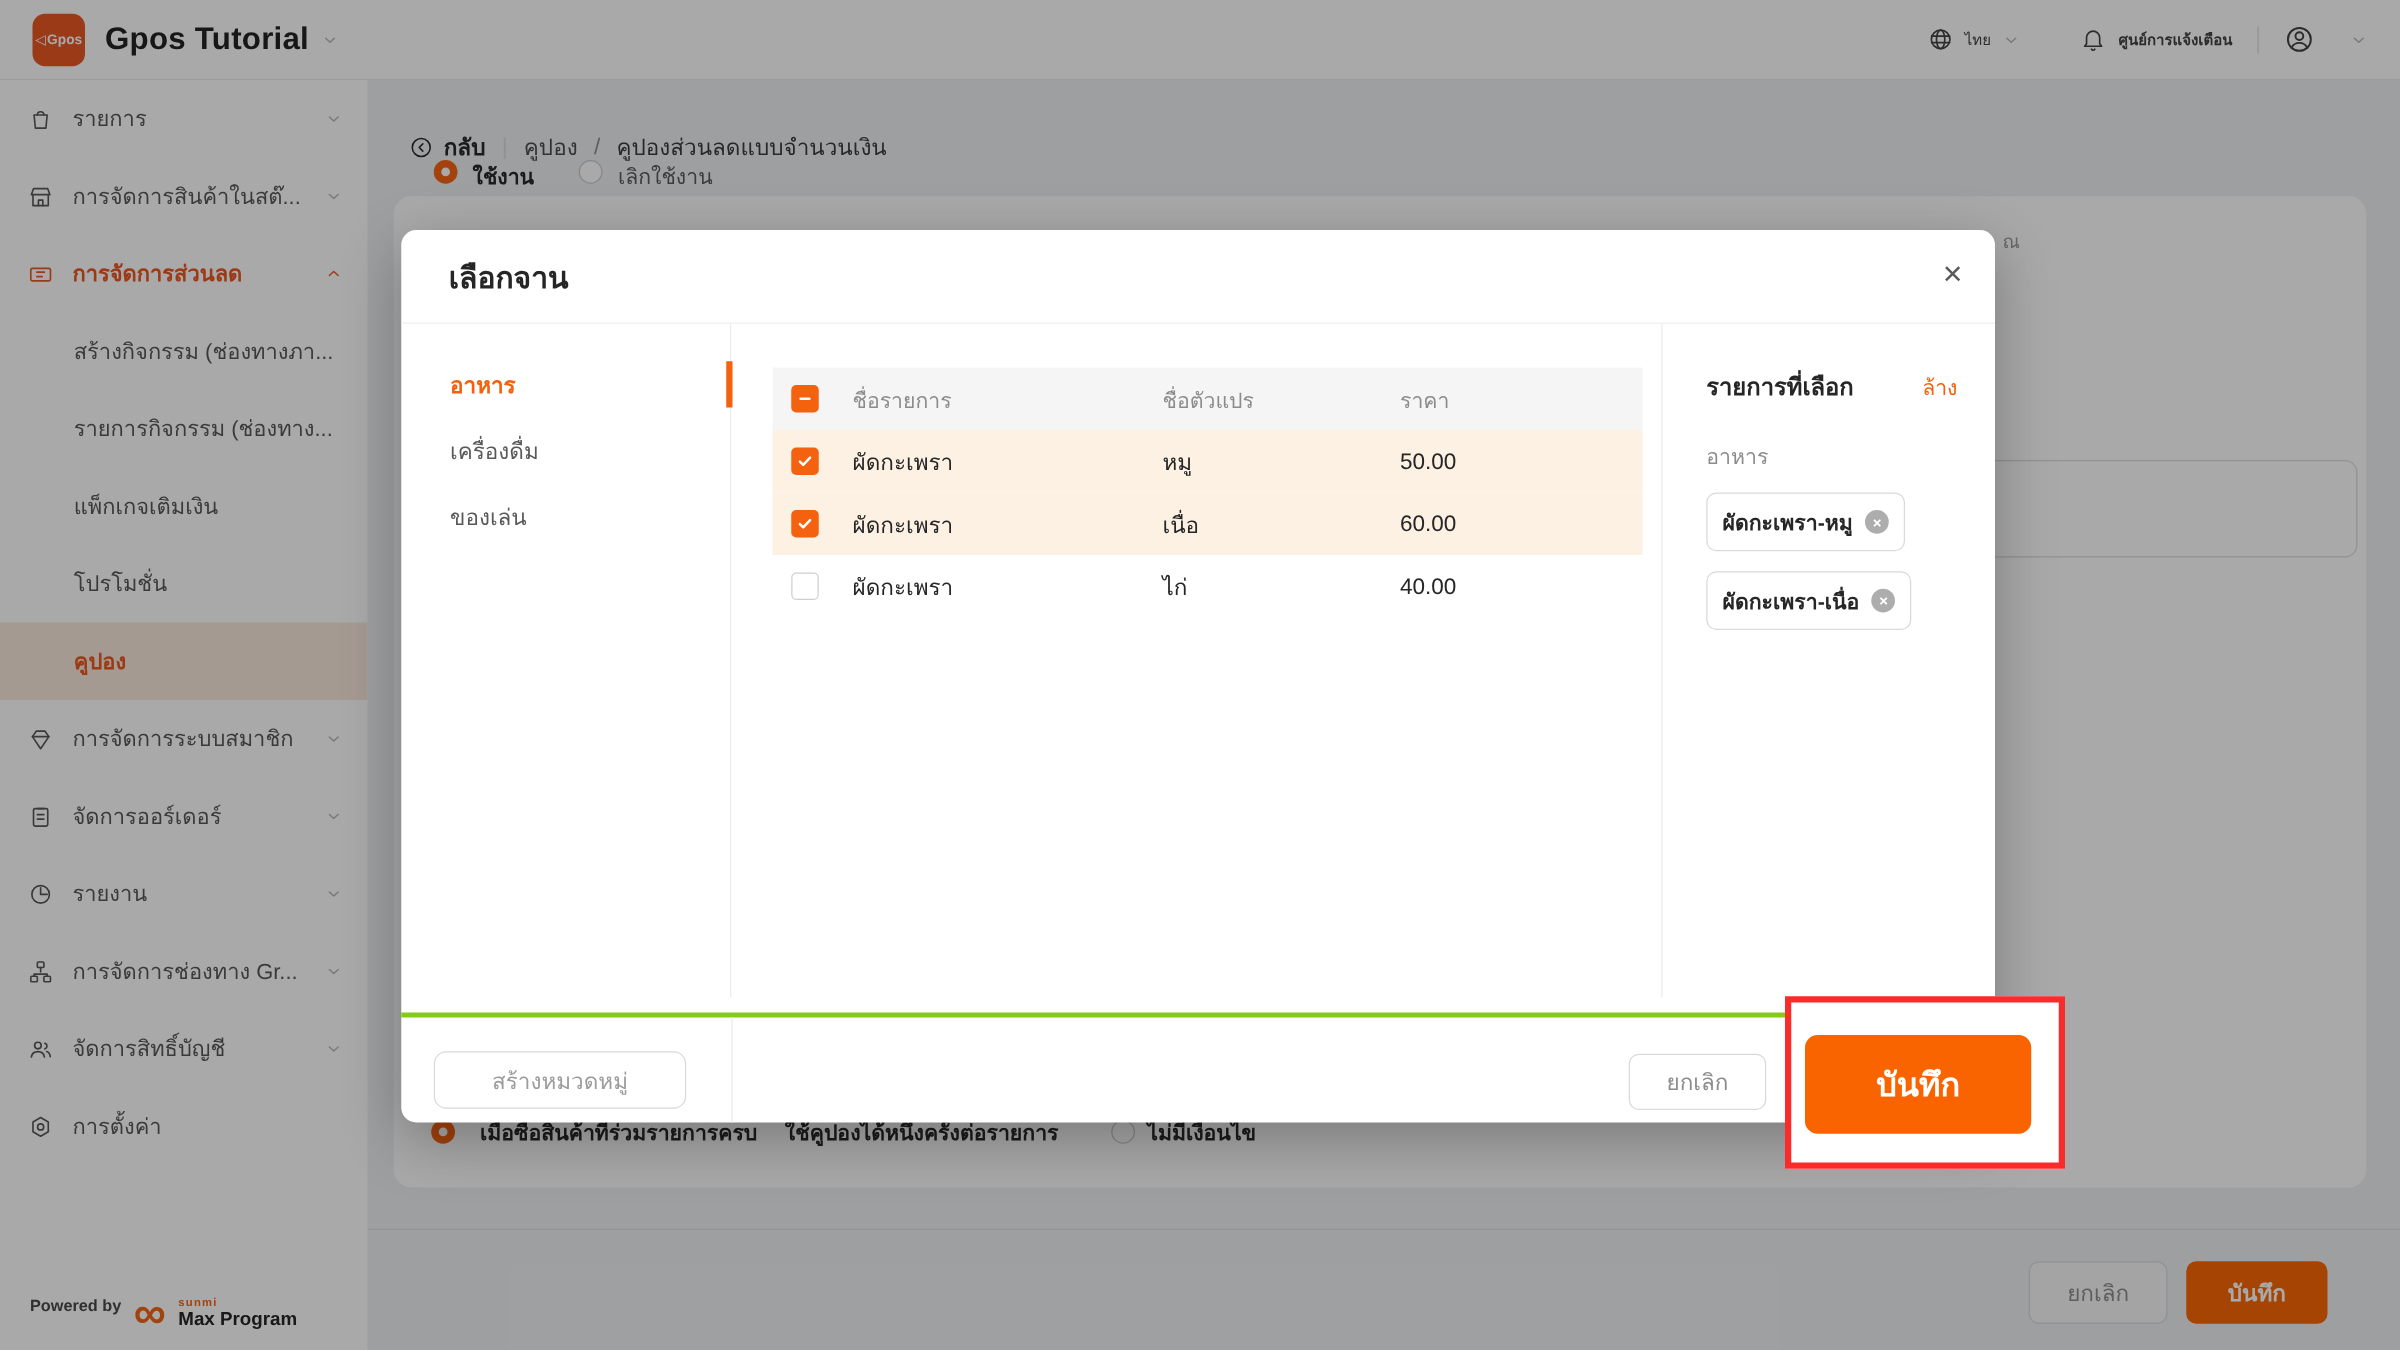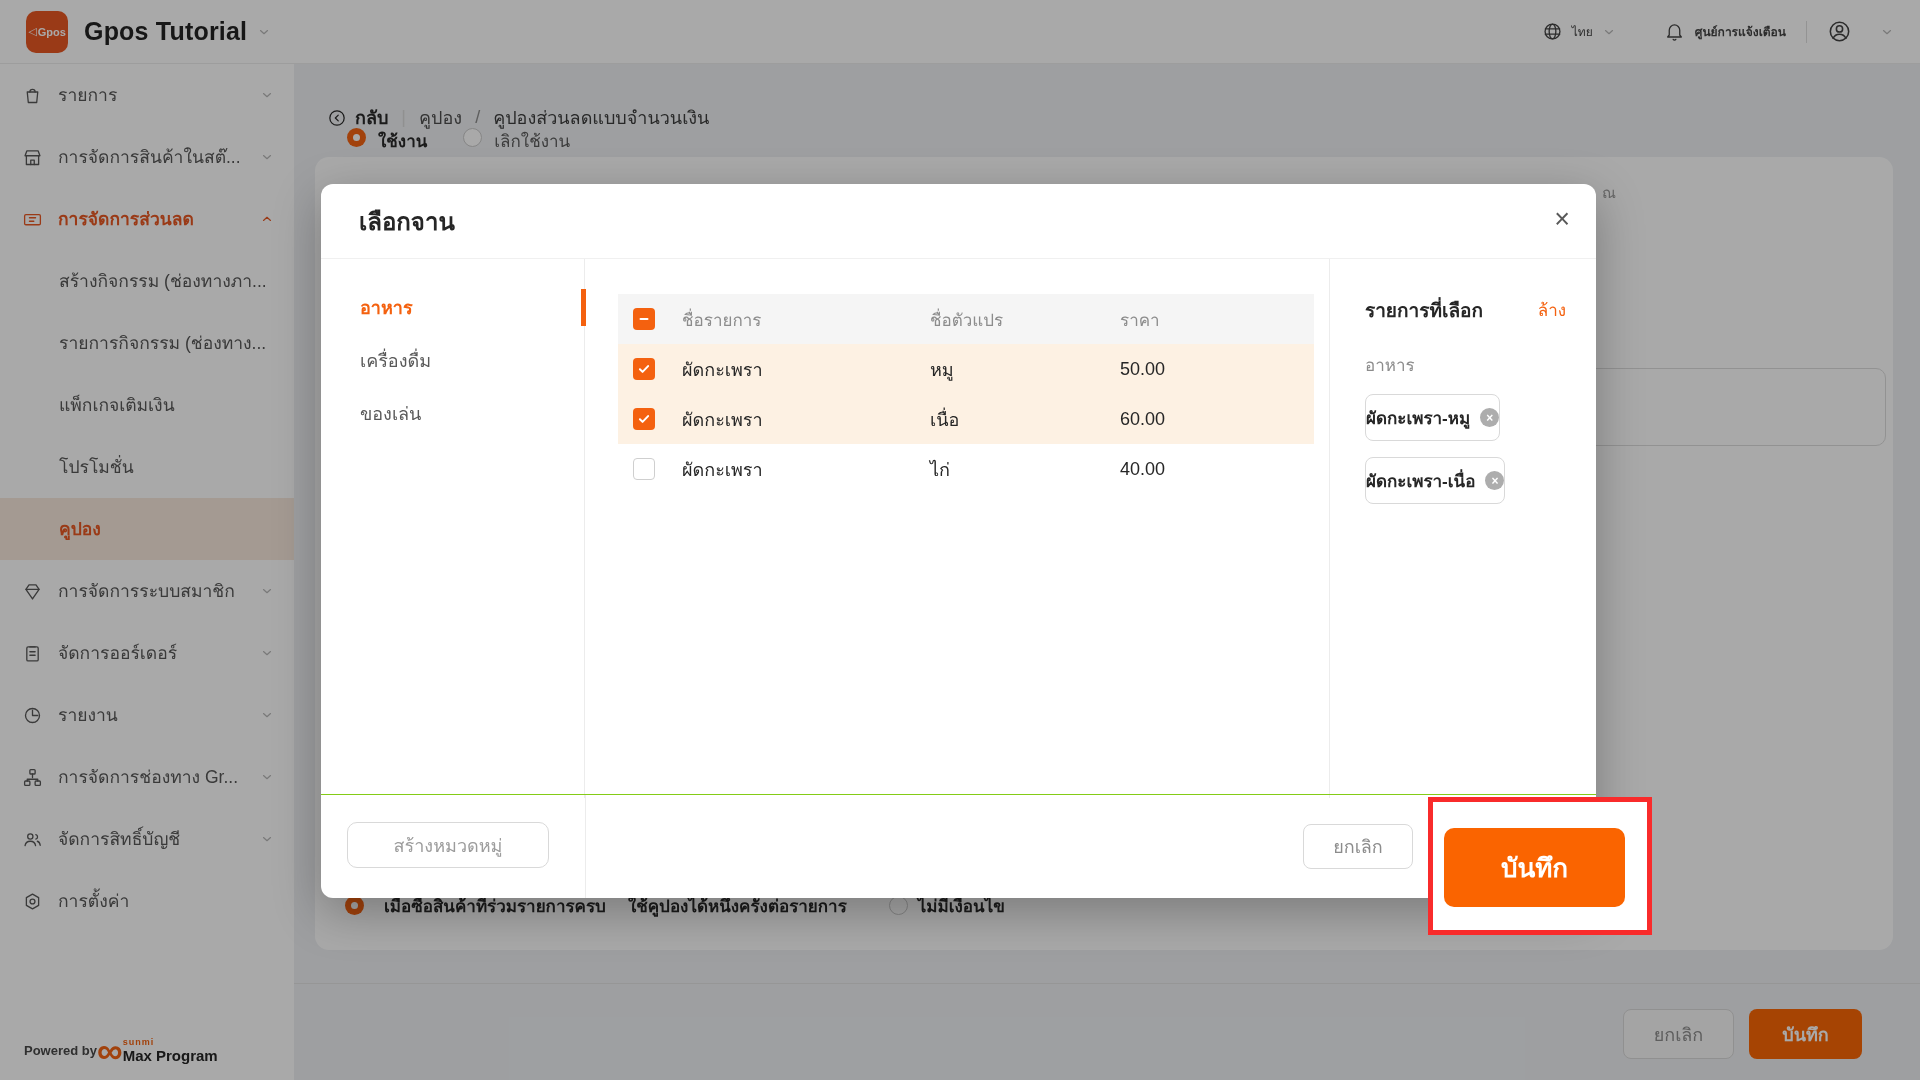--- a/index.html
+++ b/index.html
@@ -19,21 +19,21 @@
   .vdiv{width:1px;height:22px;background:#ddd;margin:0 20px}
   
   .sb{position:absolute;left:0;top:64px;bottom:0;width:294px;background:#fff;z-index:1}
   .sb-item{height:62px;display:flex;align-items:center;padding:0 20px 0 22px;gap:15px;
            font-size:17.5px;color:#555;cursor:pointer;white-space:nowrap}
   .sb-item .lbl{flex:1;overflow:hidden;text-overflow:ellipsis}
   .sb-item.sub{padding-left:59px}
   .sb-item.parent-active{color:#e8551f;font-weight:bold}
   .sb-item.selected{background:#f7e9dc;color:#e8551f;font-weight:bold}
   .chev{width:14px;height:14px;stroke:#b5b5b5;fill:none;stroke-width:2;stroke-linecap:round;stroke-linejoin:round;flex:none}
-  .powered{position:absolute;left:24px;bottom:16px;display:flex;align-items:center;}
+  .powered{position:absolute;left:24px;bottom:16px;display:flex;gap:10px}
   
   .crumbs{position:absolute;left:327px;top:103px;display:flex;align-items:center;gap:13px;font-size:18px;z-index:1}
   .card{position:absolute;left:315px;top:157px;width:1578px;height:793px;background:#fff;border-radius:14px;z-index:1}
   .radio-on{width:19px;height:19px;border-radius:50%;background:#f4610f;position:relative;flex:none}
   .radio-on::after{content:'';position:absolute;left:6px;top:6px;width:7px;height:7px;border-radius:50%;background:#fff}
   .radio-off{width:19px;height:19px;border-radius:50%;border:1.5px solid #c9c9c9;background:#fff;flex:none}
   .bot-btn{position:absolute;top:1009px;height:50px;border-radius:8px;display:flex;align-items:center;
            justify-content:center;font-size:18px;z-index:1;cursor:pointer}
   
   .overlay{position:absolute;inset:0;background:rgba(10,10,10,.35);z-index:40}
@@ -54,24 +54,24 @@
   .cb{width:22px;height:22px;border-radius:4px;margin-left:15px;display:flex;align-items:center;
       justify-content:center;cursor:pointer}
   .cb.on{background:#f4610f}
   .cb.off{background:#fff;border:1.5px solid #cfcfcf}
   .cb svg{width:14px;height:14px;stroke:#fff;stroke-width:3.4;fill:none;stroke-linecap:round;stroke-linejoin:round}
   .body-vdiv{position:absolute;left:1008px;top:0;bottom:0;width:1px;background:#ececec}
   .sel-panel{position:absolute;left:1008px;right:0;top:0;bottom:0;padding:37px 0 0 36px}
   .sel-title{width:132px;font-size:19px;font-weight:bold;line-height:1.55}
   .clear{position:absolute;right:30px;top:37px;color:#f4610f;font-size:17px;cursor:pointer}
   .chip{display:flex;align-items:center;gap:10px;border:1px solid #d9d9d9;border-radius:8px;
-        padding:9px 0;font-weight:bold;font-size:17px;width:max-content;margin-top:16px}
+        padding:9px 12px;font-weight:bold;font-size:17px;width:max-content;margin-top:16px}
   .chip-x{width:19px;height:19px;border-radius:50%;background:#adadad;color:#fff;font-size:12px;
           font-weight:bold;display:flex;align-items:center;justify-content:center;cursor:pointer;line-height:1}
-  .m-ftr{position:absolute;left:0;right:0;bottom:0;height:104px;border-top:1px solid #84cc16}
+  .m-ftr{position:absolute;left:0;right:0;bottom:0;height:88px;border-top:4px solid #84cc16}
   .m-ftr .fvdiv{position:absolute;left:264px;top:0;bottom:0;width:1px;background:#ececec}
   .btn{display:flex;align-items:center;justify-content:center;border-radius:10px;cursor:pointer}
   .annot{position:absolute;left:1428px;top:797px;width:224px;height:138px;background:#fff;
          border:5px solid #f92b2b;z-index:60}
   .save-btn{position:absolute;left:11px;top:26px;width:181px;height:79px;border-radius:10px;
             background:#fa6400;color:#fff;font-weight:bold;font-size:26px;display:flex;
             align-items:center;justify-content:center;cursor:pointer}
 </style>
 </head>
 <body>

